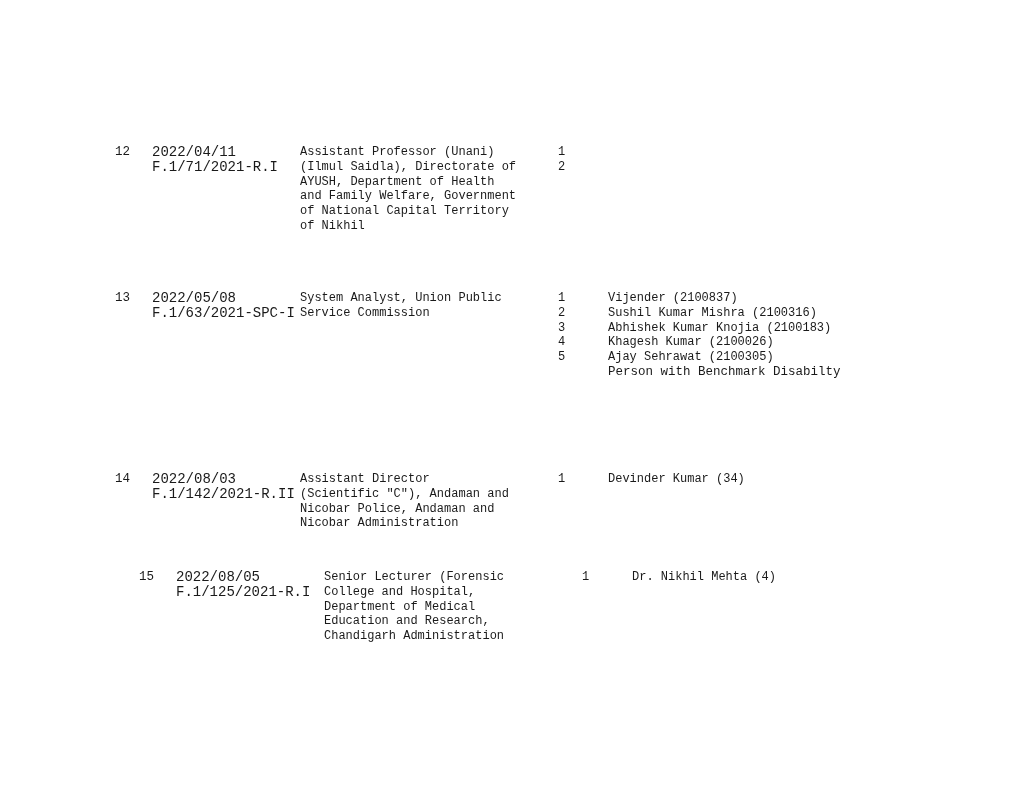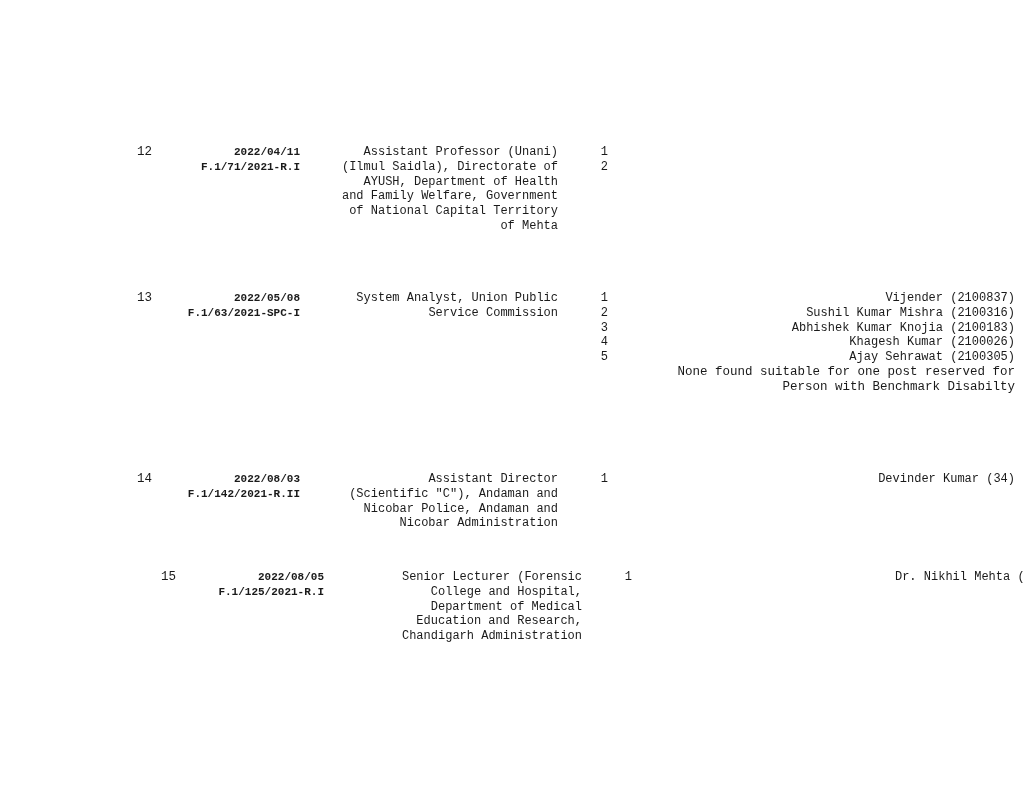--- a/index.html
+++ b/index.html
@@ -14,45 +14,43 @@
     color: #1a1a1a;
     position: relative;
     overflow: hidden;
   }
   .page {
     position: absolute;
     left: 0;
     top: 0;
     width: 1024px;
     height: 791px;
-    text-align: right;
   }
   .entry {
     position: absolute;
     left: 115px;
     width: 900px;
   }
   .row {
     display: flex;
     align-items: flex-start;
   }
   .col-sno {
     width: 37px;
     flex: 0 0 37px;
     font-size: 12.5px;
     line-height: 14.8px;
     white-space: pre;
   }
   .col-meta {
     width: 148px;
     flex: 0 0 148px;
-    font-size: 11px;
+    font-size: 14px;
     line-height: 14.8px;
     white-space: pre;
-    font-weight: bold;
   }
   .col-post {
     width: 258px;
     flex: 0 0 258px;
     font-size: 12.5px;
     line-height: 14.8px;
   }
   .col-rank {
     width: 50px;
     flex: 0 0 50px;
@@ -85,41 +83,40 @@
       <div class="entry" style="top: 145px;">
         <div class="row">
           <div class="col-sno">12</div>
           <div class="col-meta"><div class="meta-line">2022/04/11</div><div class="meta-line">F.1/71/2021-R.I</div></div>
           <div class="col-post">
             <div class="line">Assistant Professor (Unani)</div>
             <div class="line">(Ilmul Saidla), Directorate of</div>
             <div class="line">AYUSH, Department of Health</div>
             <div class="line">and Family Welfare, Government</div>
             <div class="line">of National Capital Territory</div>
-            <div class="line">of Mehta</div>
+            <div class="line">of Nikhil</div>
           </div>
           <div class="col-rank"><div class="line">1</div><div class="line">2</div></div>
         </div>
       </div>
       <div class="entry" style="top: 291px;">
         <div class="row">
           <div class="col-sno">13</div>
           <div class="col-meta"><div class="meta-line">2022/05/08</div><div class="meta-line">F.1/63/2021-SPC-I</div></div>
           <div class="col-post">
             <div class="line">System Analyst, Union Public</div>
             <div class="line">Service Commission</div>
           </div>
           <div class="col-rank"><div class="line">1</div><div class="line">2</div><div class="line">3</div><div class="line">4</div><div class="line">5</div></div>
           <div class="col-cand">
             <div class="line">Vijender (2100837)</div>
             <div class="line">Sushil Kumar Mishra (2100316)</div>
             <div class="line">Abhishek Kumar Knojia (2100183)</div>
             <div class="line">Khagesh Kumar (2100026)</div>
             <div class="line">Ajay Sehrawat (2100305)</div>
-            <div class="note">None found suitable for one post reserved for</div>
             <div class="note">Person with Benchmark Disabilty</div>
           </div>
         </div>
       </div>
       <div class="entry" style="top: 472px;">
         <div class="row">
           <div class="col-sno">14</div>
           <div class="col-meta"><div class="meta-line">2022/08/03</div><div class="meta-line">F.1/142/2021-R.II</div></div>
           <div class="col-post">
             <div class="line">Assistant Director</div>

